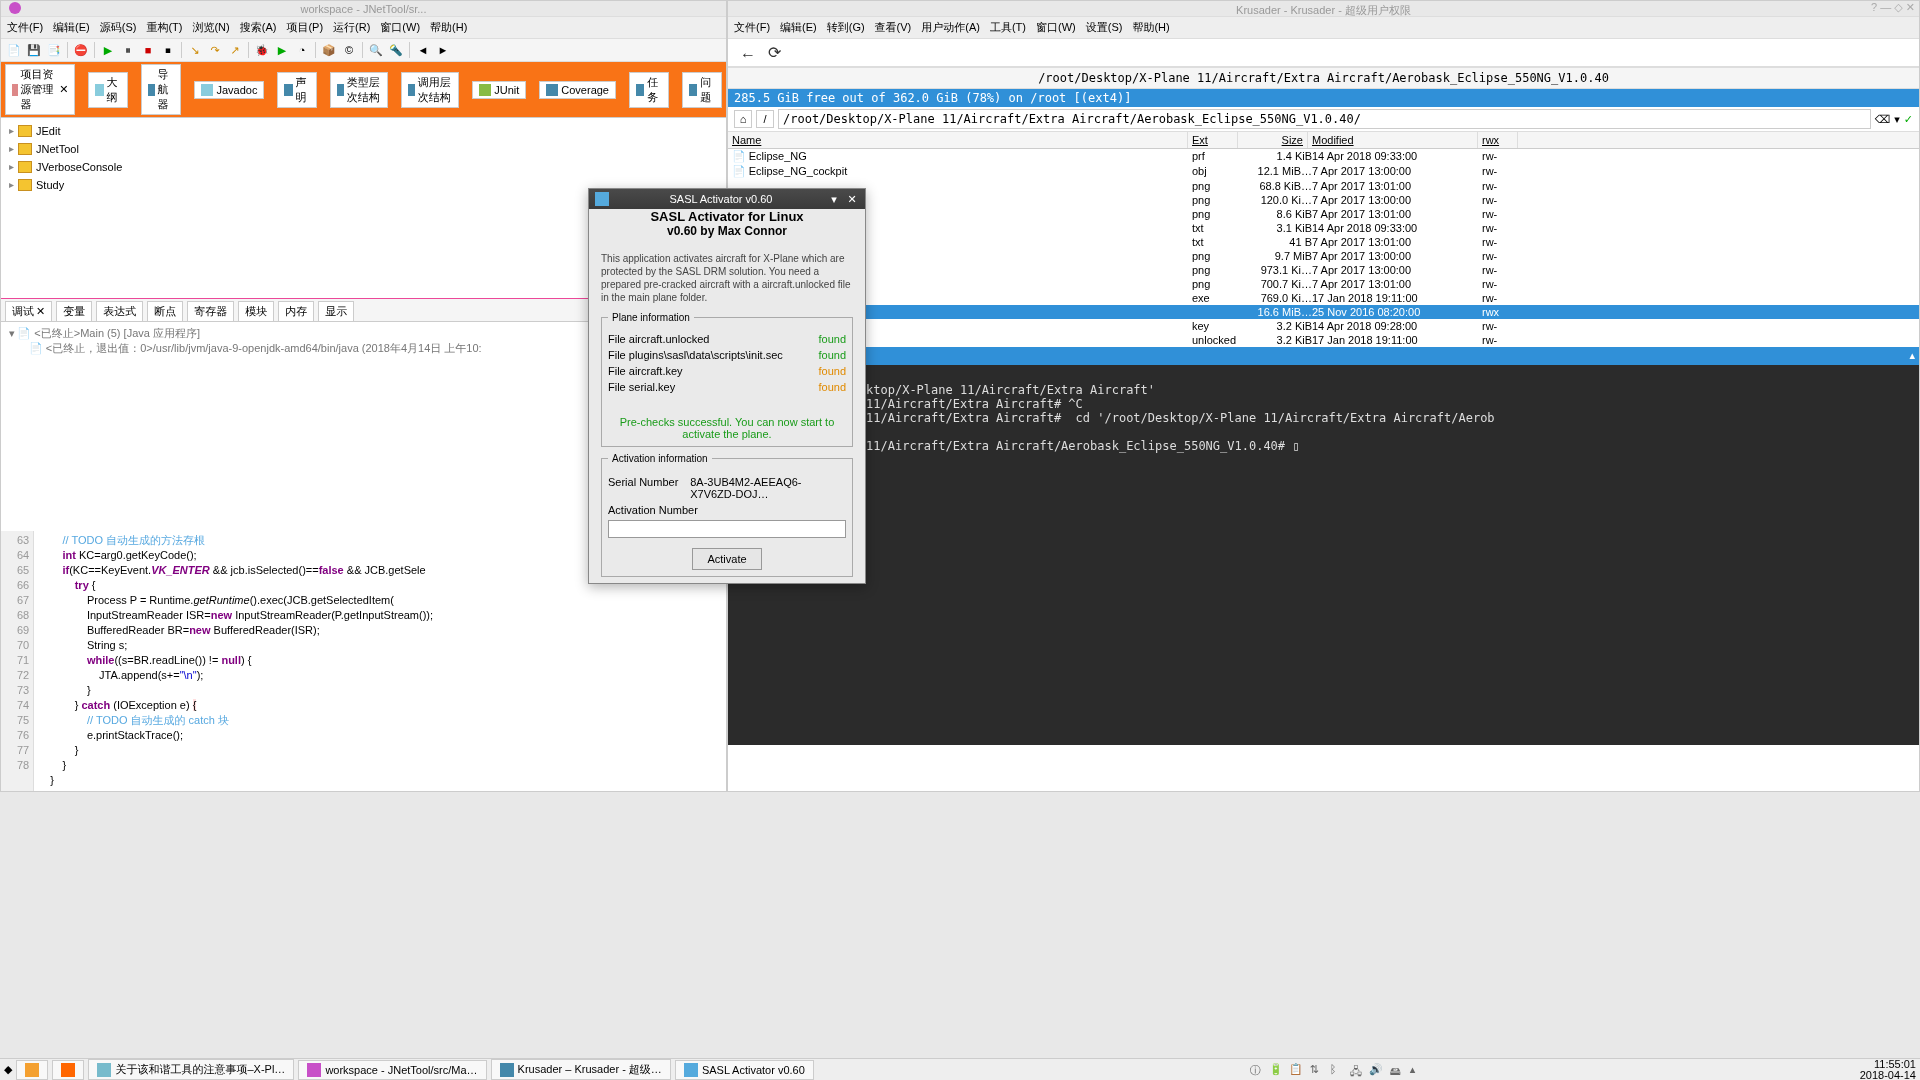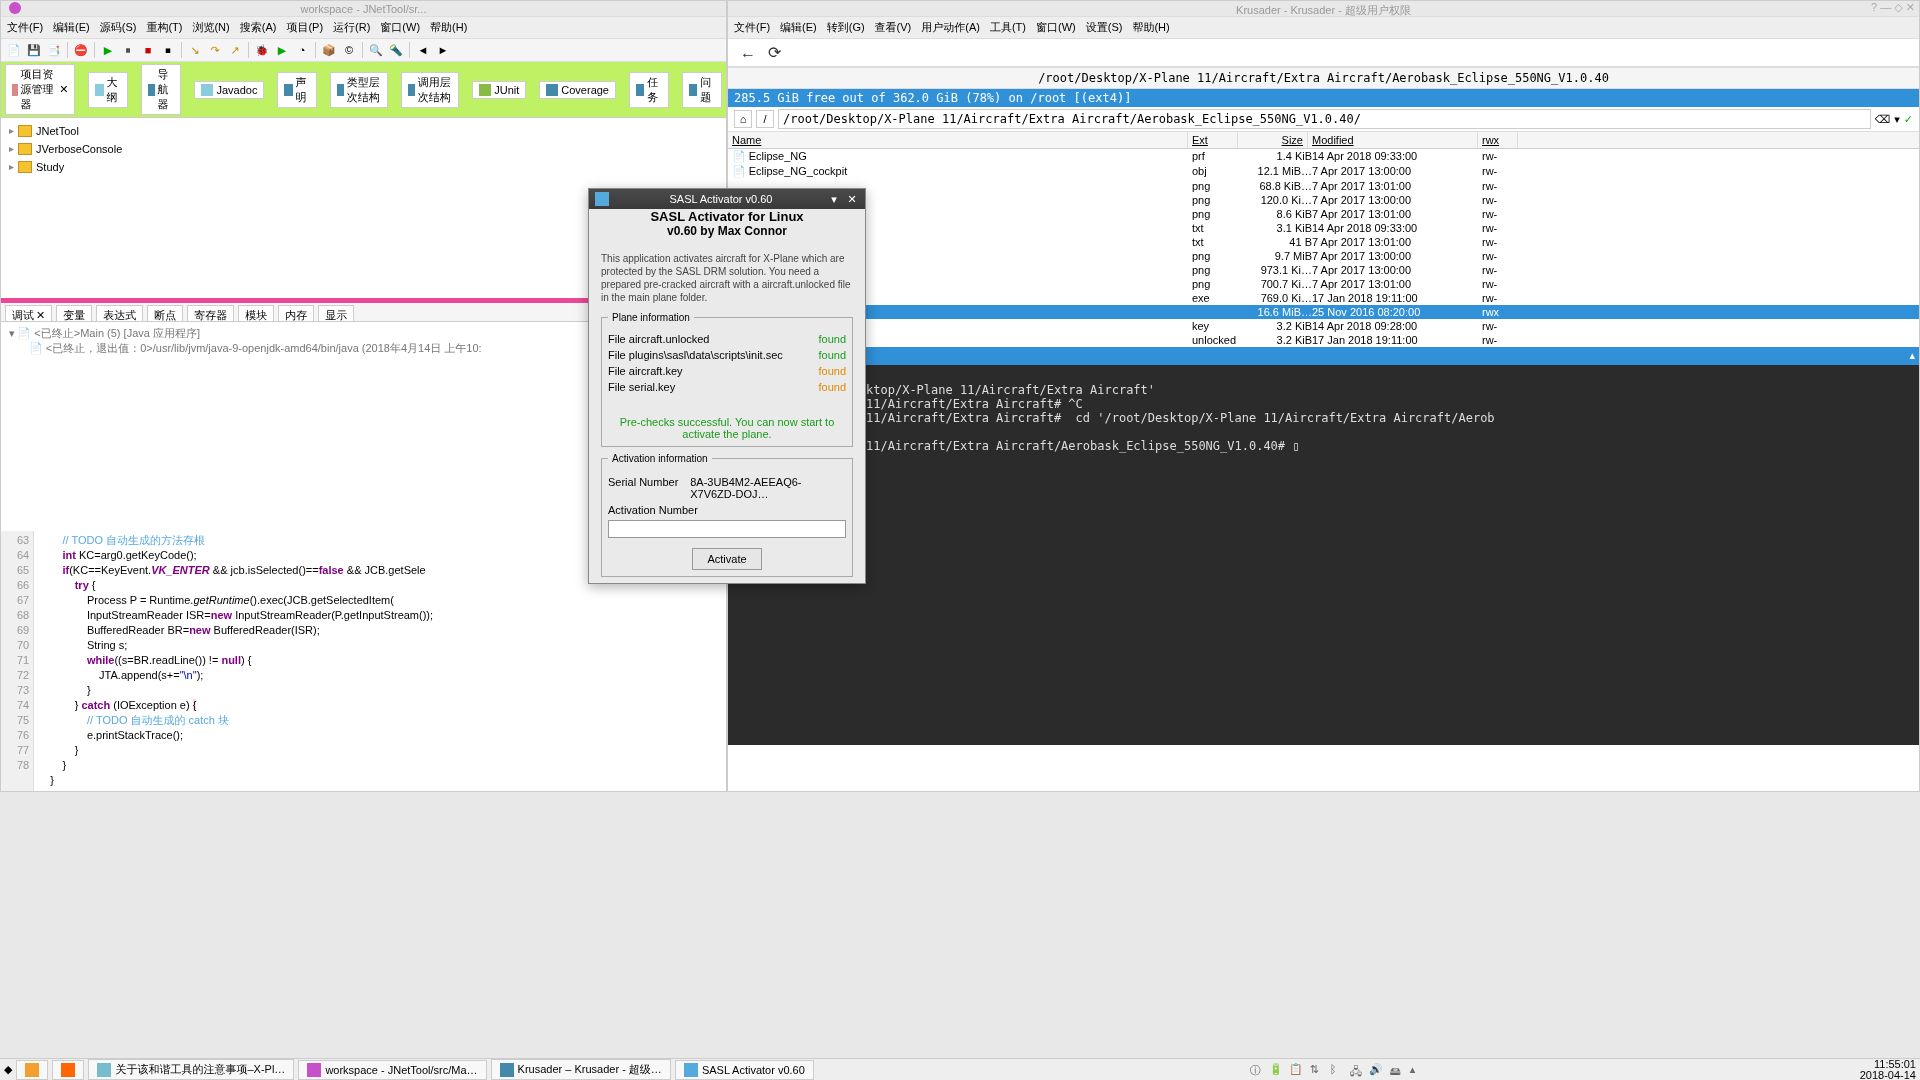--- a/index.html
+++ b/index.html
@@ -13,30 +13,30 @@
 .left-pane { position:absolute; left:0; top:0; width:727px; height:792px; background:#fff; border:1px solid #ccc; }
 .right-pane { position:absolute; left:727px; top:0; width:1193px; height:792px; background:#fff; border:1px solid #ccc; }
 
 .menubar { background:#eee; padding:3px 6px; display:flex; gap:10px; border-bottom:1px solid #ddd; }
 .menubar span { cursor:pointer; }
 
 .toolbar { background:#f5f5f5; padding:2px 4px; display:flex; gap:2px; align-items:center; border-bottom:1px solid #ddd; }
 .tb-btn { width:18px; height:18px; border:1px solid transparent; display:inline-flex; align-items:center; justify-content:center; cursor:pointer; }
 .tb-sep { width:1px; height:16px; background:#ccc; margin:0 2px; }
 
-.eclipse-tabs { background:#bef264; padding:2px 4px; display:flex; gap:13px; align-items:center; border-bottom:1px solid #ccc; font-size:11px; }
+.eclipse-tabs { background:#f97316; padding:2px 4px; display:flex; gap:13px; align-items:center; border-bottom:1px solid #ccc; font-size:11px; }
 .etab { padding:2px 6px; border:1px solid #ccc; background:#fff; cursor:pointer; display:flex; align-items:center; gap:3px; }
 .etab .ico { width:12px; height:12px; background:#48a; }
 
 .tree { padding:4px 8px; font-family:monospace; font-size:12px; line-height:18px; }
 .tree-item { display:flex; align-items:center; gap:4px; cursor:pointer; }
 .tree-item::before { content:"▸"; font-size:10px; color:#888; }
 .folder-ico { width:14px; height:12px; background:#f4c430; border:1px solid #c89020; }
 
-.console-tabs { position:absolute; bottom:495px; left:0; right:0; background:#f5f5f5; border-top:5px solid #ec4899; border-bottom:1px solid #ccc; display:flex; padding:2px 4px; gap:4px; }
+.console-tabs { position:absolute; bottom:495px; left:0; right:0; background:#f5f5f5; border-top:1px solid #ec4899; border-bottom:1px solid #ccc; display:flex; padding:2px 4px; gap:4px; }
 .console-tabs .ctab { padding:2px 6px; display:flex; align-items:center; gap:2px; cursor:pointer; border:1px solid #ccc; background:#fff; }
 
 .console { position:absolute; top:300px; left:0; right:0; height:175px; background:#fff; border-top:1px solid #ccc; font-family:monospace; font-size:12px; padding:4px 8px; overflow:hidden; }
 .console .line1 { color:#777; }
 .console .line2 { color:#777; }
 
 .editor-tab { position:absolute; top:510px; left:0; padding:2px 8px; background:#fff; border:1px solid #ccc; font-family:monospace; font-size:12px; display:flex; align-items:center; gap:4px; }
 .editor-tab .close { cursor:pointer; color:#888; }
 
 .editor { position:absolute; top:528px; left:0; right:0; bottom:0; display:flex; font-family:monospace; font-size:12px; line-height:15px; background:#fff; overflow:hidden; }
@@ -184,20 +184,24 @@
     <span class="etab">
         <span class="ico"></span>
         <span>任务</span>
       </span>
     <span class="etab">
         <span class="ico"></span>
         <span>问题</span>
       </span>
   </div>
   <div class="tree">
+    <div class="tree-item">
+        <span class="folder-ico"></span>
+        <span>JEdit</span>
+      </div>
     <div class="tree-item">
         <span class="folder-ico"></span>
         <span>JNetTool</span>
       </div>
     <div class="tree-item">
         <span class="folder-ico"></span>
         <span>JVerboseConsole</span>
       </div>
     <div class="tree-item">
         <span class="folder-ico"></span>

